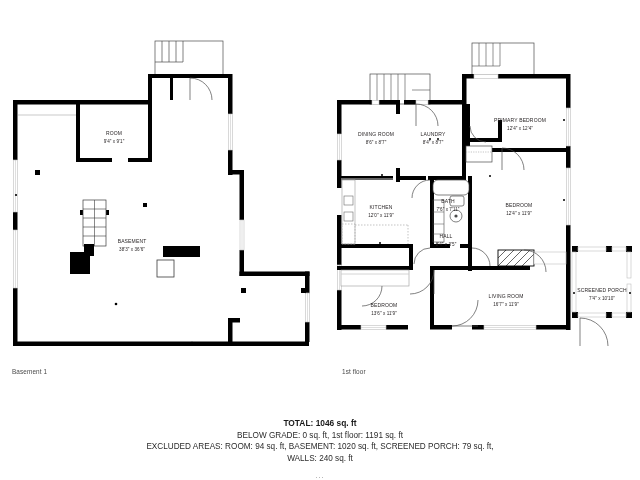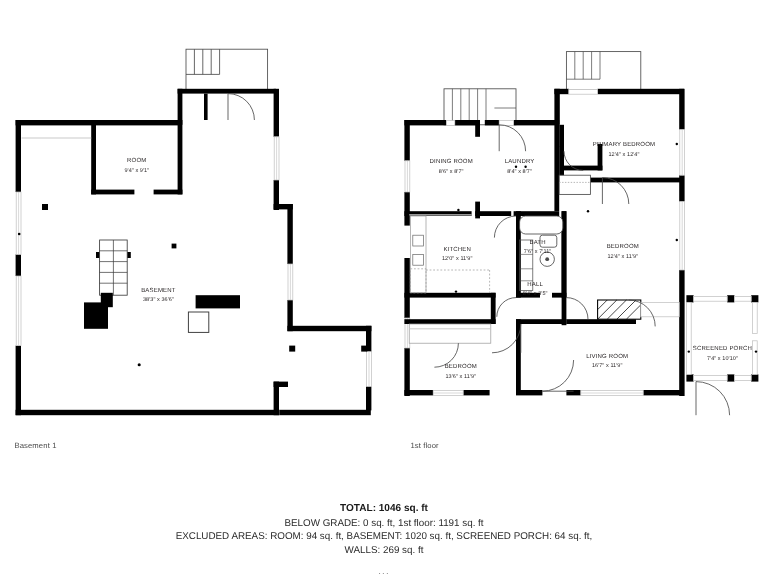--- a/index.html
+++ b/index.html
@@ -424,18 +424,18 @@
       <text class="rmdim" x="282" y="300" text-anchor="middle">7'4" x 10'10"</text>
     </g>
   </svg>
 
   <div class="caption" id="caption-basement">Basement 1</div>
   <div class="caption" id="caption-first">1st floor</div>
 
   <div class="summary">
     <div class="line total">TOTAL: 1046 sq. ft</div>
     <div class="line">BELOW GRADE: 0 sq. ft, 1st floor: 1191 sq. ft</div>
-    <div class="line">EXCLUDED AREAS: ROOM: 94 sq. ft, BASEMENT: 1020 sq. ft, SCREENED PORCH: 64 sq. ft,</div>
-    <div class="line">WALLS: 269 sq. ft</div>
+    <div class="line">EXCLUDED AREAS: ROOM: 94 sq. ft, BASEMENT: 1020 sq. ft, SCREENED PORCH: 79 sq. ft,</div>
+    <div class="line">WALLS: 240 sq. ft</div>
     <div class="ellipsis">...</div>
   </div>
 
 </div>
 
 </body></html>

